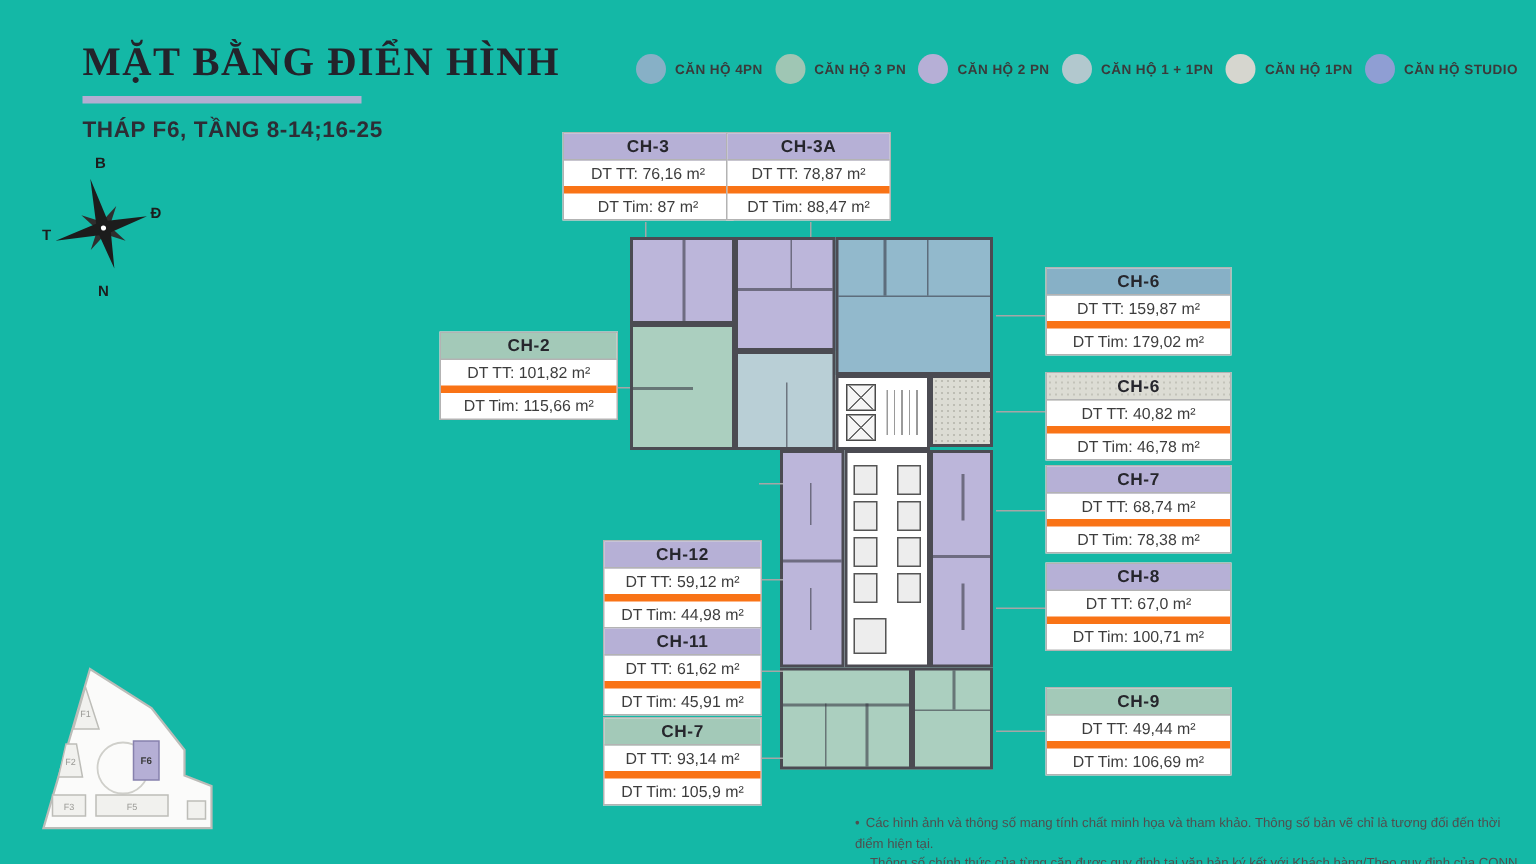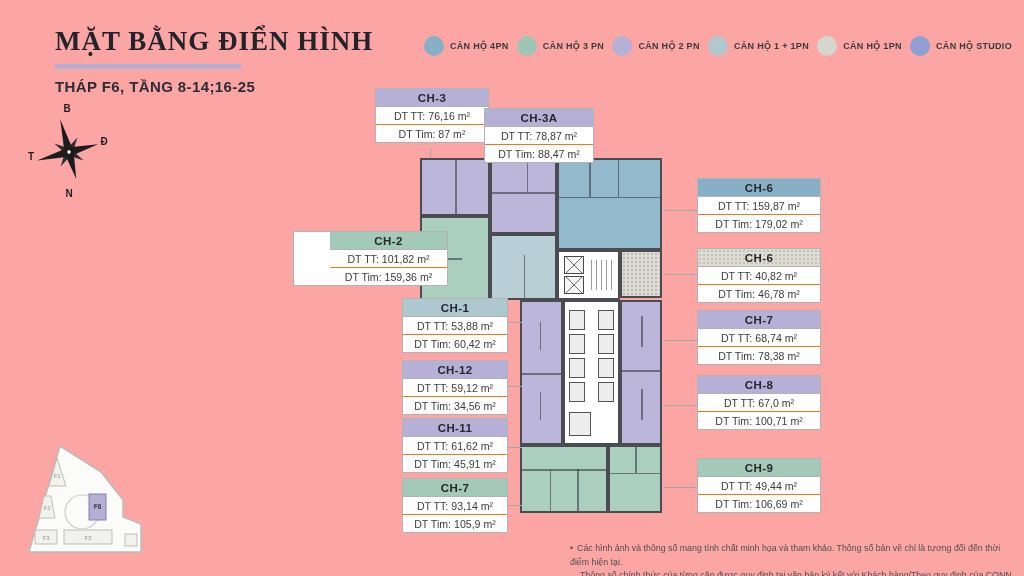--- a/index.html
+++ b/index.html
@@ -1,16 +1,16 @@
 <!DOCTYPE html>
 <html lang="vi"><head>
 <meta charset="utf-8">
 <style>
   html,body{margin:0;padding:0;background:#ffffff;}
-  .stage{position:relative;width:1024px;height:576px;background:#fca5a5;overflow:hidden;
+  .stage{position:relative;width:1024px;height:576px;background:#14b8a6;overflow:hidden;
          font-family:"Liberation Sans",sans-serif;}
 
   
   .hdr{position:absolute;left:55px;top:26px;}
   .title{font-family:"Liberation Serif",serif;font-size:27px;font-weight:600;
          color:#23232b;letter-spacing:1px;}
   .title-bar{width:186px;height:5px;background:#b3aed2;margin-top:7px;}
   .subtitle{margin-top:9px;font-size:15px;font-weight:700;color:#2d2d35;letter-spacing:.4px;}
 
   
@@ -20,21 +20,21 @@
   .dot{width:20px;height:20px;border-radius:50%;}
   .lg-label{font-size:9px;font-weight:700;color:#3a3a3a;letter-spacing:.3px;white-space:nowrap;}
   .dot-4pn{background:#87b0c6}.dot-3pn{background:#9fc6b4}.dot-2pn{background:#b6afd6}
   .dot-11pn{background:#b2c8ce}.dot-1pn{background:#d6d6cf}.dot-studio{background:#8f9ed3}
 
   
   .callout{position:absolute;background:#fff;border:1px solid #b3b3b3;text-align:center;}
   .co-hdr{font-size:11.5px;font-weight:700;color:#26262c;padding:3px 0 2px;
           border-bottom:1px solid #b3b3b3;letter-spacing:.4px;}
   .co-row{font-size:10.6px;color:#3d3d3d;padding:2.5px 0;}
-  .co-row + .co-row{border-top:1px solid #f97316;}
+  .co-row + .co-row{border-top:5px solid #f97316;}
   .hdr-2pn{background:#b6b0d6}.hdr-3pn{background:#a3c9b8}.hdr-4pn{background:#87b0c6}
   .hdr-11pn{background:#aec8d0}
   .hdr-1pn{background:#dcdcd4;background-image:radial-gradient(#c3c3ba 1px,transparent 1px);
            background-size:4px 4px;}
 
   
   .leader{position:absolute;background:#a6a6a6;}
 
   
   .plan{position:absolute;left:420px;top:156px;width:244px;height:384px;}
@@ -179,21 +179,21 @@
   <div class="leader" style="left:506px;top:322px;width:16px;height:1px;"></div>
   <div class="leader" style="left:506px;top:386px;width:16px;height:1px;"></div>
   <div class="leader" style="left:506px;top:447px;width:16px;height:1px;"></div>
   <div class="leader" style="left:506px;top:505px;width:16px;height:1px;"></div>
 
   <div class="callout" style="left:375px;top:88px;width:112px;">
     <div class="co-hdr hdr-2pn">CH-3</div>
     <div class="co-row">DT TT: 76,16 m²</div>
     <div class="co-row">DT Tim: 87 m²</div>
   </div>
-  <div class="callout" style="left:484px;top:88px;width:108px;margin-top:20px;">
+  <div class="callout" style="left:484px;top:88px;width:108px;">
     <div class="co-hdr hdr-2pn">CH-3A</div>
     <div class="co-row">DT TT: 78,87 m²</div>
     <div class="co-row">DT Tim: 88,47 m²</div>
   </div>
   <div class="callout" style="left:697px;top:178px;width:122px;">
     <div class="co-hdr hdr-4pn">CH-6</div>
     <div class="co-row">DT TT: 159,87 m²</div>
     <div class="co-row">DT Tim: 179,02 m²</div>
   </div>
   <div class="callout" style="left:697px;top:248px;width:122px;">
@@ -209,34 +209,29 @@
   <div class="callout" style="left:697px;top:375px;width:122px;">
     <div class="co-hdr hdr-2pn">CH-8</div>
     <div class="co-row">DT TT: 67,0 m²</div>
     <div class="co-row">DT Tim: 100,71 m²</div>
   </div>
   <div class="callout" style="left:697px;top:458px;width:122px;">
     <div class="co-hdr hdr-3pn">CH-9</div>
     <div class="co-row">DT TT: 49,44 m²</div>
     <div class="co-row">DT Tim: 106,69 m²</div>
   </div>
-  <div class="callout" style="left:293px;top:231px;width:117px;padding-left:36px;">
+  <div class="callout" style="left:293px;top:221px;width:117px;">
     <div class="co-hdr hdr-3pn">CH-2</div>
     <div class="co-row">DT TT: 101,82 m²</div>
-    <div class="co-row">DT Tim: 159,36 m²</div>
-  </div>
-  <div class="callout" style="left:402px;top:298px;width:104px;">
-    <div class="co-hdr hdr-11pn">CH-1</div>
-    <div class="co-row">DT TT: 53,88 m²</div>
-    <div class="co-row">DT Tim: 60,42 m²</div>
+    <div class="co-row">DT Tim: 115,66 m²</div>
   </div>
   <div class="callout" style="left:402px;top:360px;width:104px;">
     <div class="co-hdr hdr-2pn">CH-12</div>
     <div class="co-row">DT TT: 59,12 m²</div>
-    <div class="co-row">DT Tim: 34,56 m²</div>
+    <div class="co-row">DT Tim: 44,98 m²</div>
   </div>
   <div class="callout" style="left:402px;top:418px;width:104px;">
     <div class="co-hdr hdr-2pn">CH-11</div>
     <div class="co-row">DT TT: 61,62 m²</div>
     <div class="co-row">DT Tim: 45,91 m²</div>
   </div>
   <div class="callout" style="left:402px;top:478px;width:104px;">
     <div class="co-hdr hdr-3pn">CH-7</div>
     <div class="co-row">DT TT: 93,14 m²</div>
     <div class="co-row">DT Tim: 105,9 m²</div>

